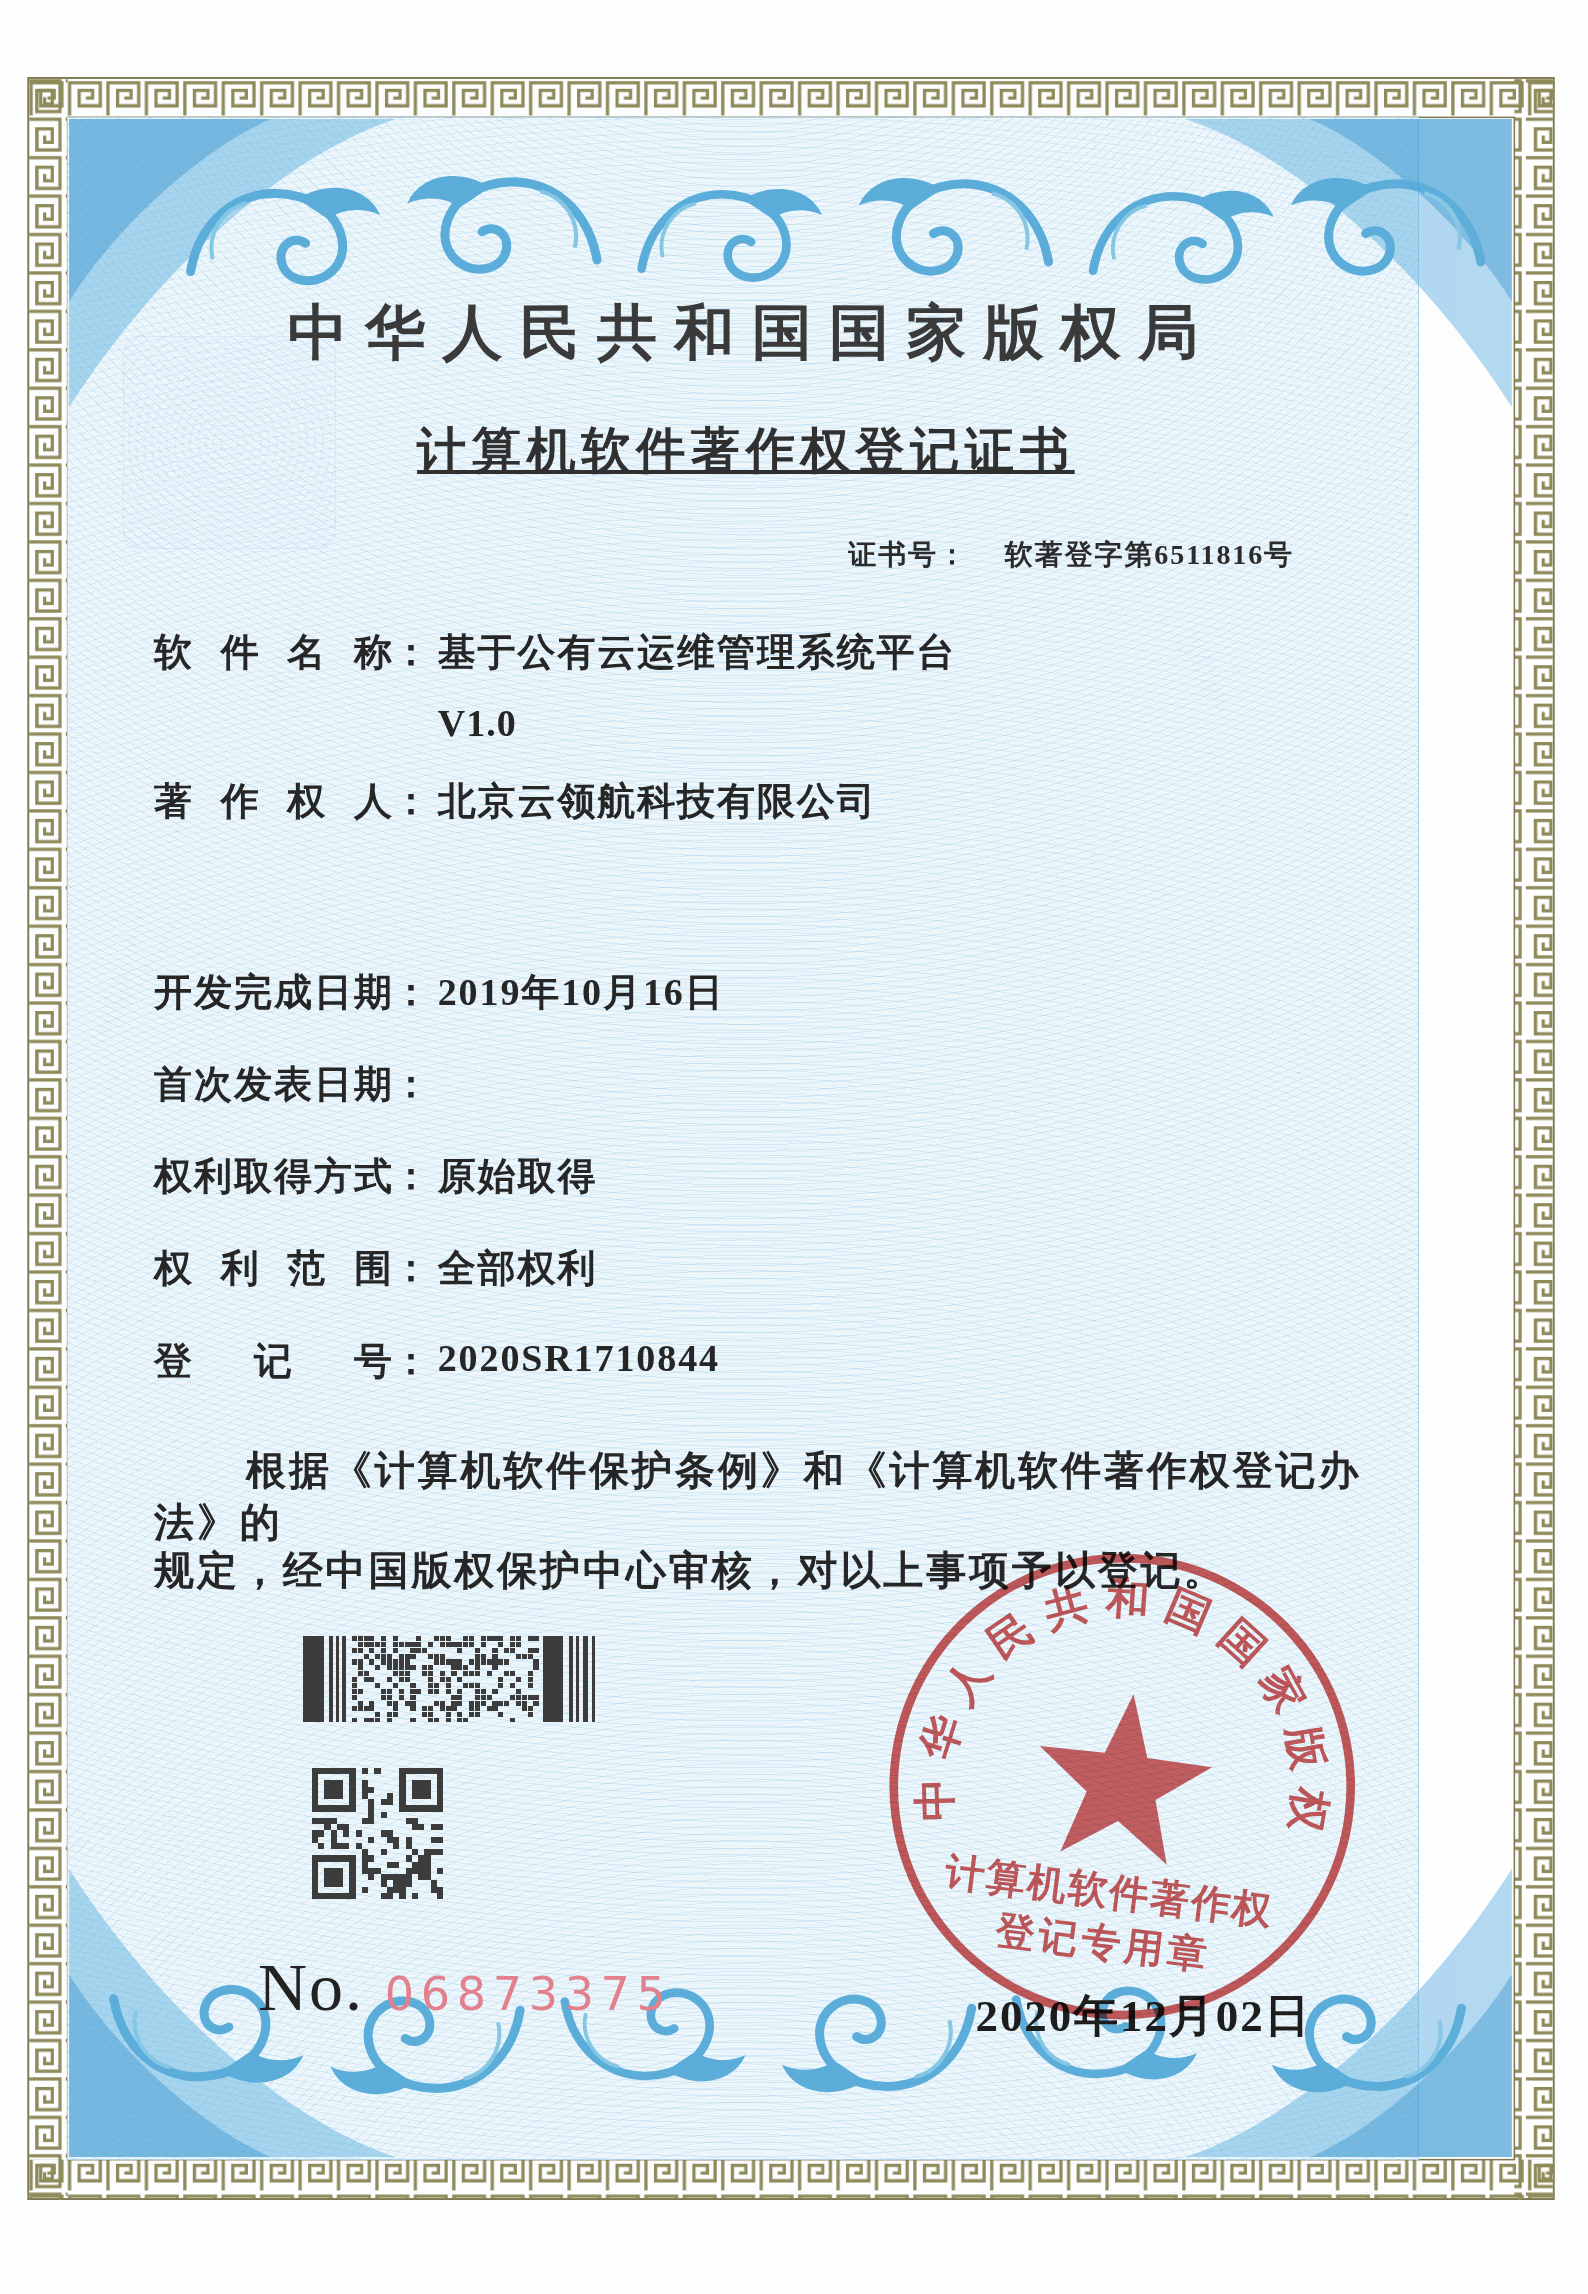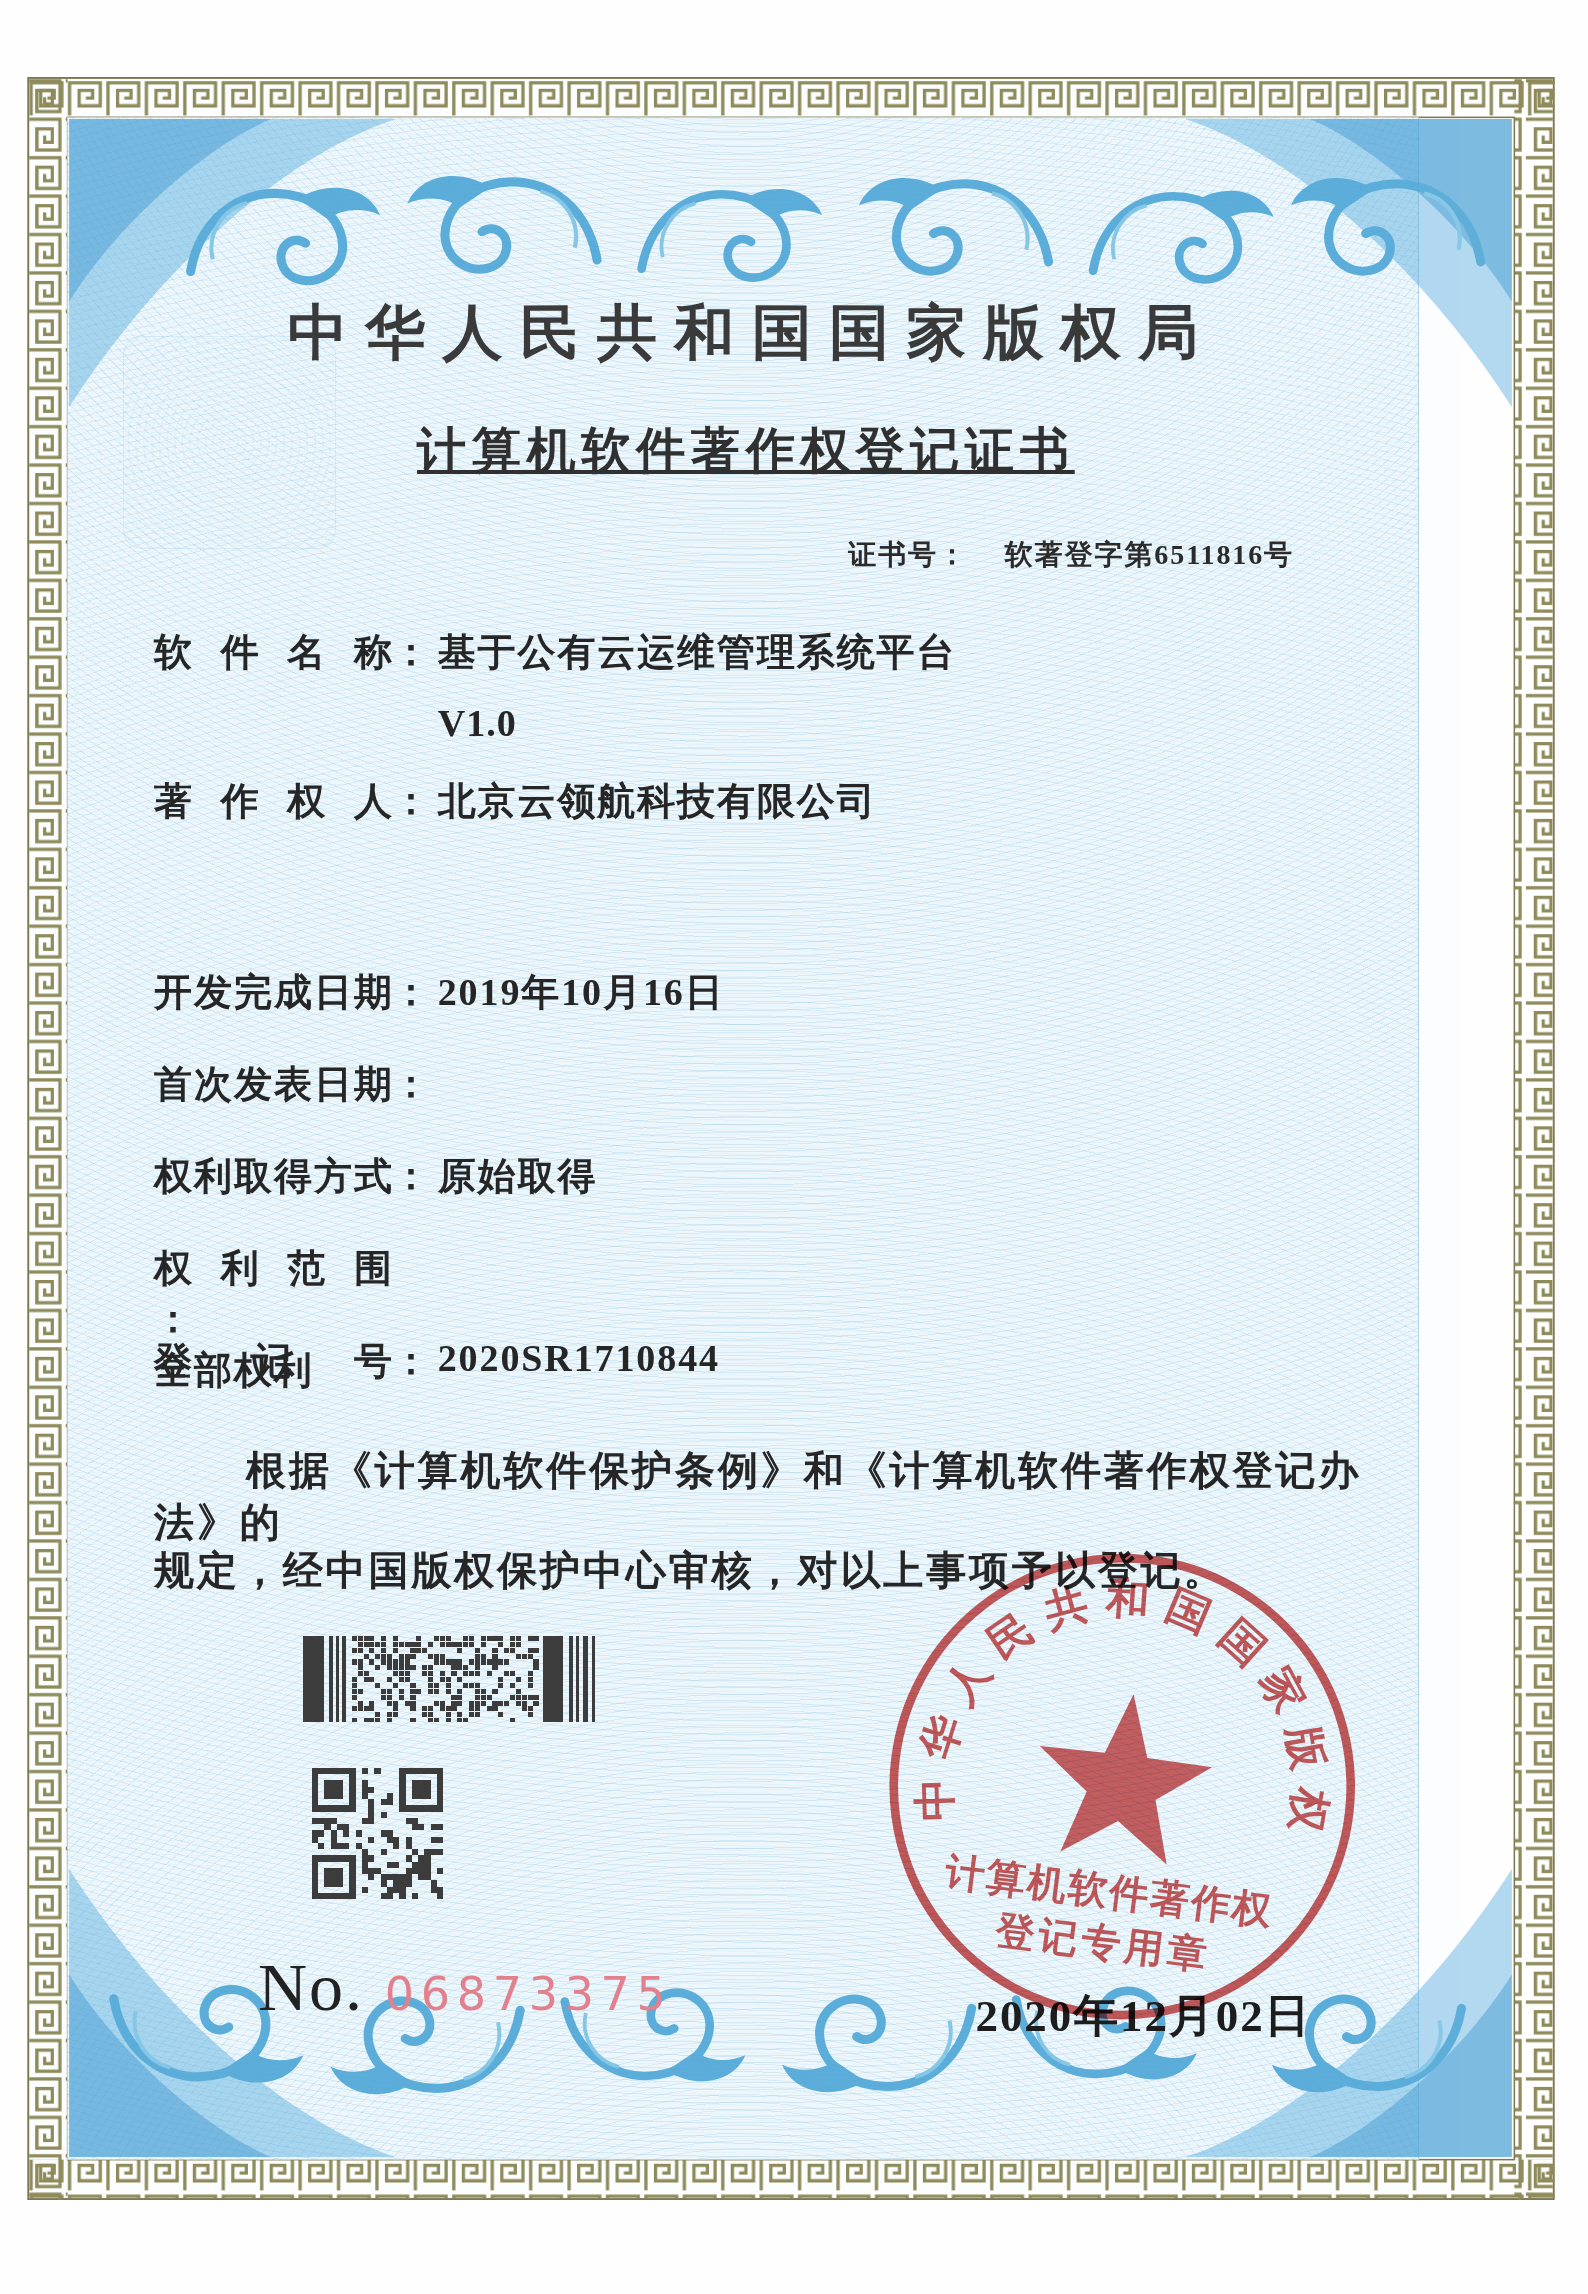--- a/index.html
+++ b/index.html
@@ -176,21 +176,21 @@
     <span class="flabel">首次发表日期</span>
       <span class="fcolon">：</span>
   </div>
 
   <div class="abs field" style="top:1074px;">
     <span class="flabel">权利取得方式</span>
       <span class="fcolon">：</span>
     <span class="fvalue">原始取得</span>
   </div>
 
-  <div class="abs field" style="top:1166px;flex-direction:column;">
+  <div class="abs field" style="top:1166px;">
     <span class="flabel">权利范围</span>
       <span class="fcolon">：</span>
     <span class="fvalue">全部权利</span>
   </div>
 
   <div class="abs field" style="top:1259px;">
     <span class="flabel">登记号</span>
       <span class="fcolon">：</span>
     <span class="fvalue">2020SR1710844</span>
   </div>

